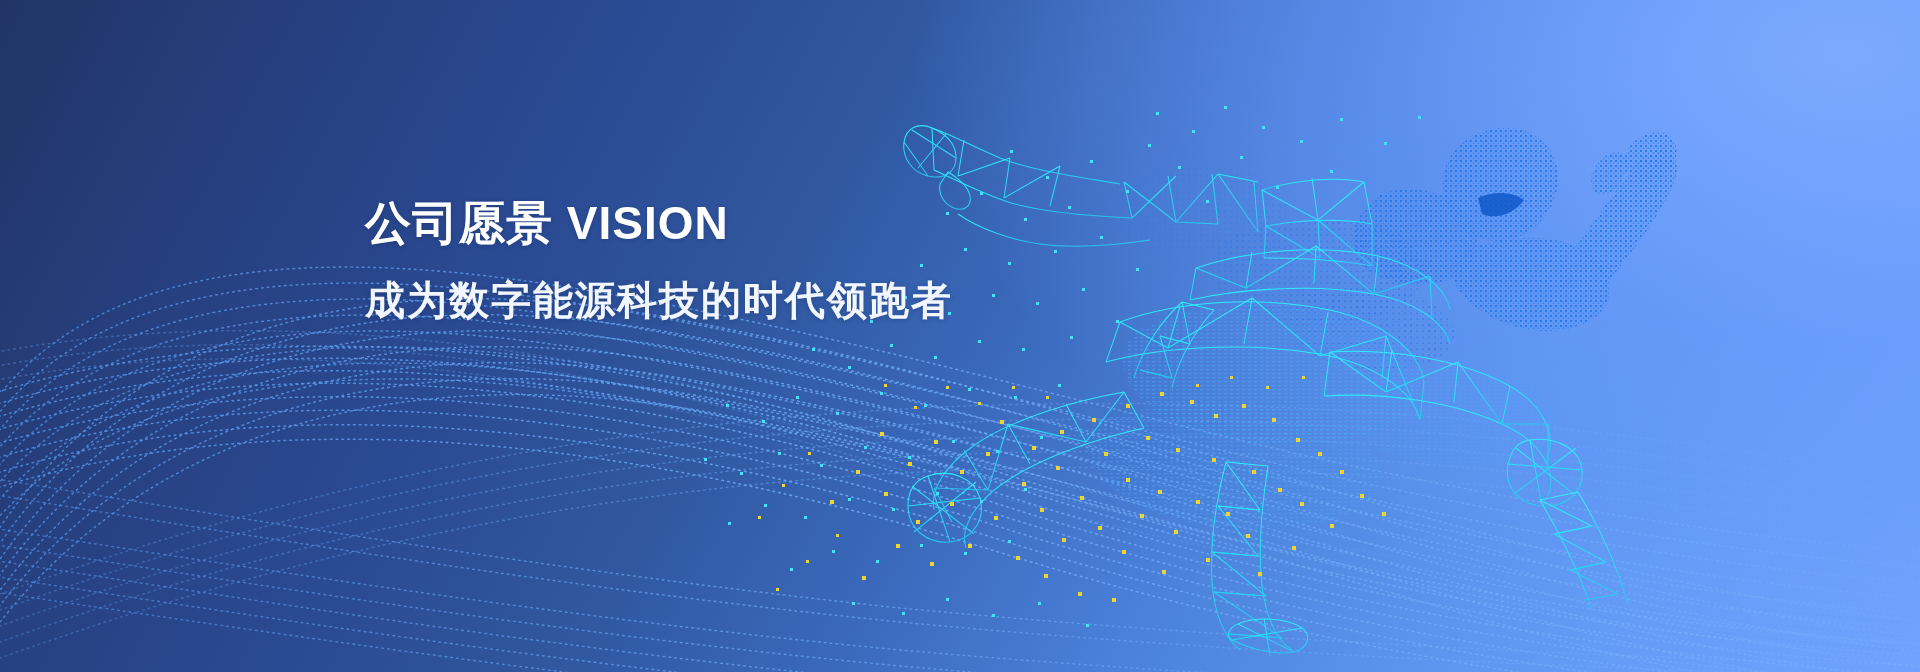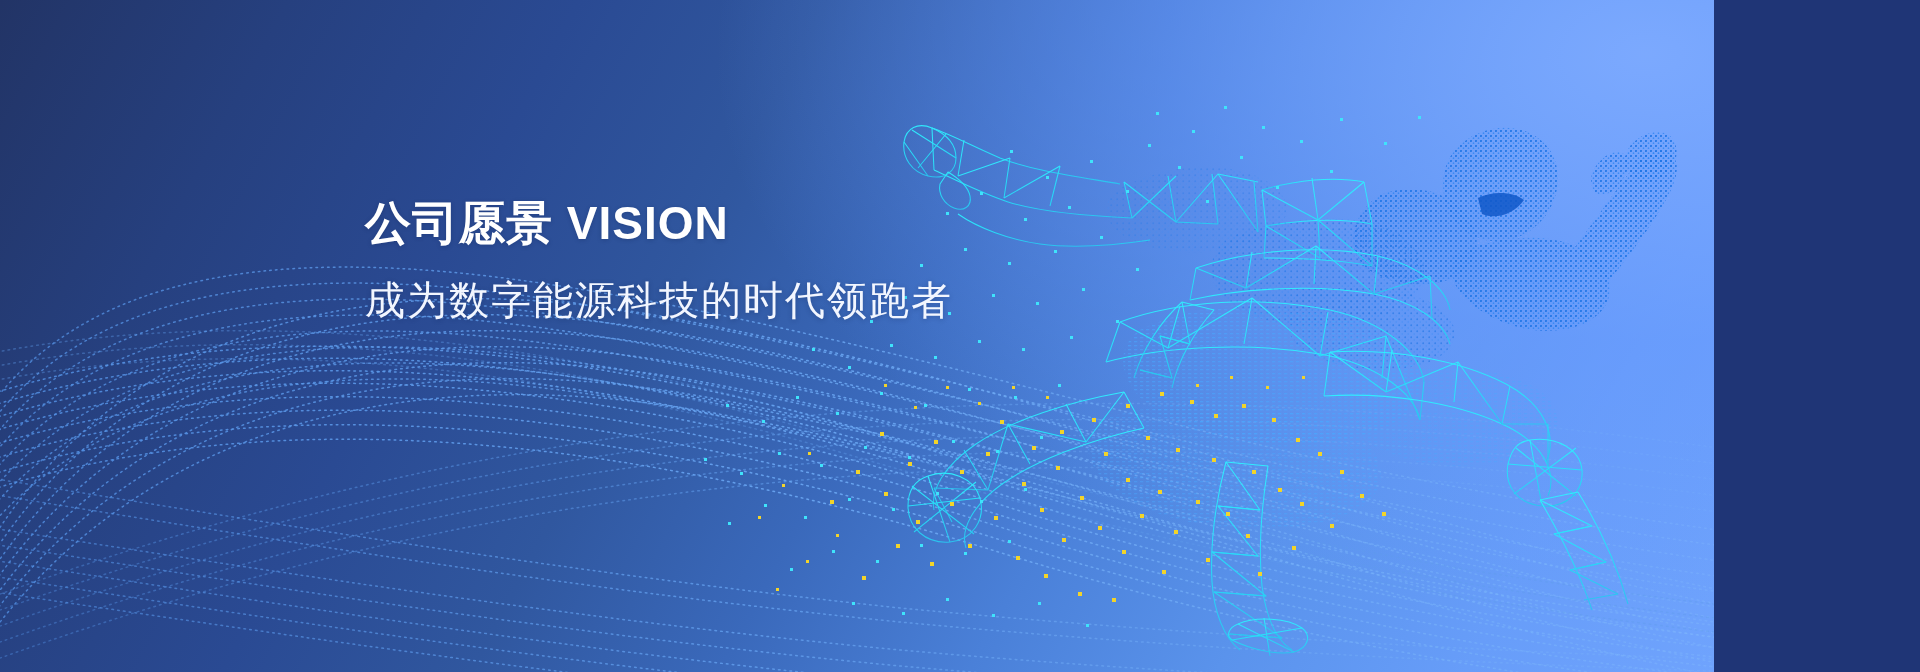--- a/index.html
+++ b/index.html
@@ -5,21 +5,21 @@
   * { margin:0; padding:0; box-sizing:border-box; }
   html, body {
     width:1920px; height:672px;
     overflow:hidden;
     background:#1f3576;
     font-family:"Liberation Sans", sans-serif;
   }
 
   #banner {
     position:relative;
-    width:1714px; height:672px;
+    width:1920px; height:672px;
     overflow:hidden;
     
     background:
       radial-gradient(ellipse 1500px 900px at 96% 8%, rgba(125,170,255,0.95) 0%, rgba(105,155,255,0.55) 32%, rgba(60,110,220,0.0) 62%),
       linear-gradient(118deg,
         #223466 0%,
         #26407f 14%,
         #2a4a93 28%,
         #30579f 40%,
         #3a69bb 52%,
@@ -48,21 +48,21 @@
     font-weight:bold;
     color:#ffffff;
     letter-spacing:1px;
     line-height:1.18;
     white-space:nowrap;
     text-shadow:0 1px 4px rgba(16,34,80,0.28);
   }
   .subtitle {
     margin-top:26px;
     font-size:40px;
-    font-weight:400;
+    font-weight:700;
     color:#f2f6ff;
     letter-spacing:2px;
     line-height:1.2;
     white-space:nowrap;
     text-shadow:0 1px 5px rgba(16,34,80,0.30);
   }
 </style>
 </head>
 <body>
 

